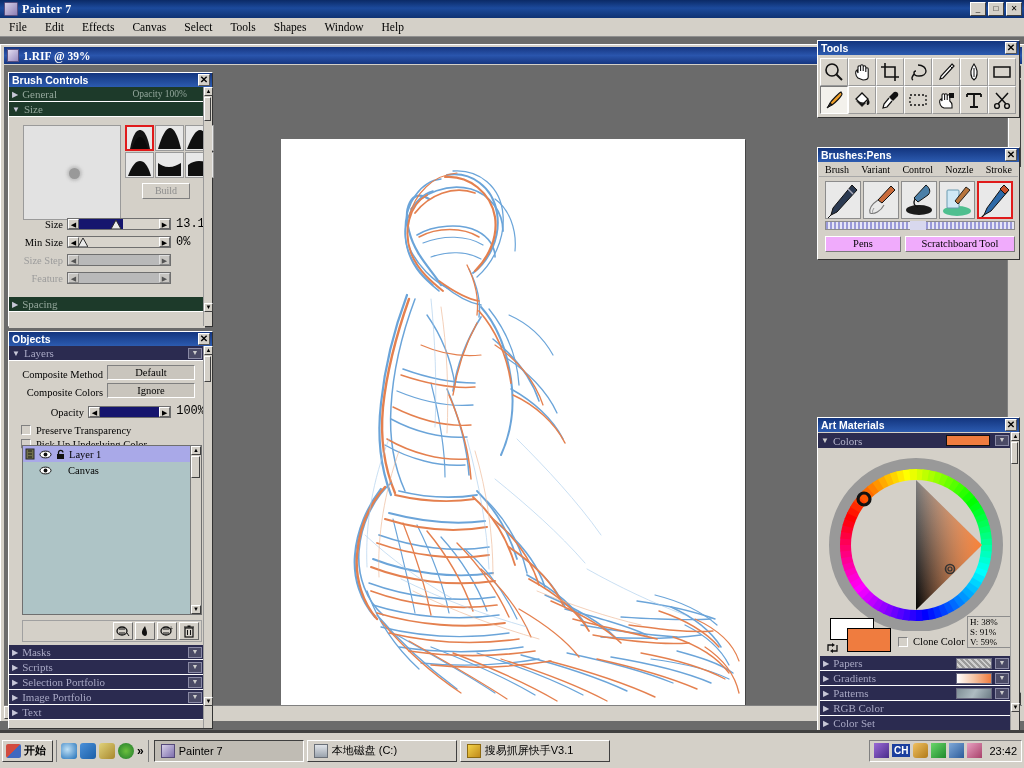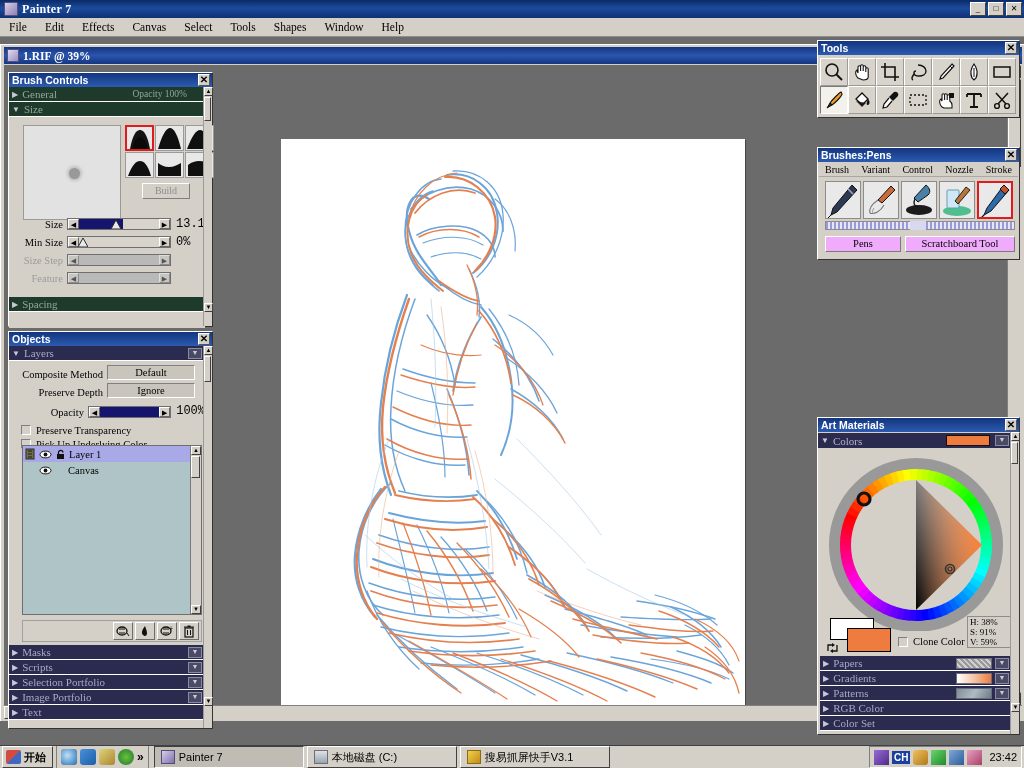--- a/index.html
+++ b/index.html
@@ -317,22 +317,22 @@
     background: #d4d0c8; border: 1px solid #fff; border-right-color: #333; border-bottom-color: #333;
   }
   #controls-brush .cb-title {
     position: absolute; left: 1px; top: 1px; width: 228px; height: 12px;
     background: #0b2a66; color: #fff; font-size: 10.5px; padding-left: 3px;
     display: flex; align-items: center;
   }
 
   
   .taskbar {
-    position: absolute; left: 0; bottom: 0; width: 1024px; height: 23px;
-    background: #d4d0c8; border-top: 1px solid #404040;
+    position: absolute; left: 0; bottom: 0; width: 1024px; height: 38px;
+    background: #d4d0c8; border-top: 3px solid #404040;
     display: flex; align-items: center;
   }
   .start-btn {
     margin-left: 2px; height: 22px; padding: 0 6px 0 3px;
     background: #d4d0c8; border: 1px solid #fff; border-right-color: #404040; border-bottom-color: #404040;
     display: flex; align-items: center; gap: 3px;
     font-weight: bold; font-size: 11px;
   }
   .start-flag {
     width: 15px; height: 14px;
@@ -691,21 +691,21 @@
       <span>Layers</span>
       <div class="dropbox">▼</div>
     </div>
 
     <div class="ob-body">
       <div class="field-row">
         <div class="field-label">Composite Method</div>
         <div class="field-box">Default</div>
       </div>
       <div class="field-row">
-        <div class="field-label">Preserve Depth</div>
+        <div class="field-label">Composite Colors</div>
         <div class="field-box">Ignore</div>
       </div>
       <div class="field-row" style="margin-top:5px;">
         <div class="field-label">Opacity</div>
         <div class="sl-track on" style="width:104px;">
           <div class="sl-fill" style="width:102px;"></div>
           <div class="sl-end" style="left:0;">◀</div>
           <div class="sl-end" style="right:0;">▶</div>
 
         </div>

